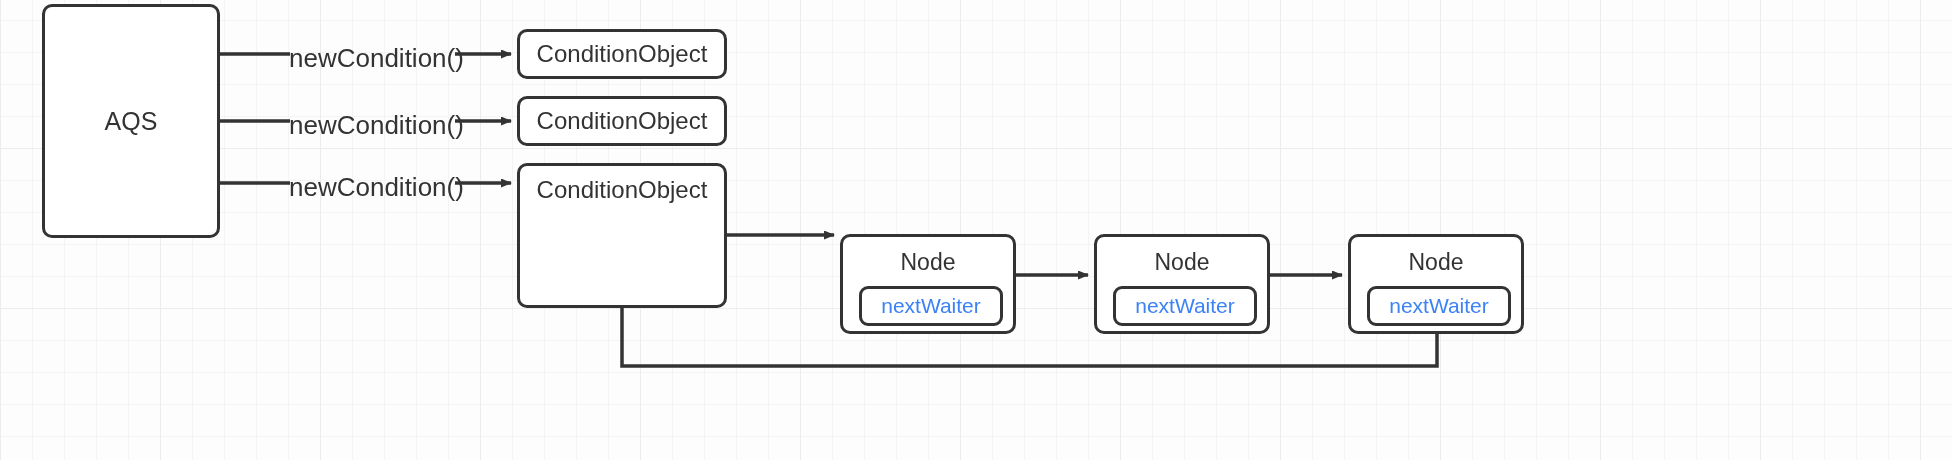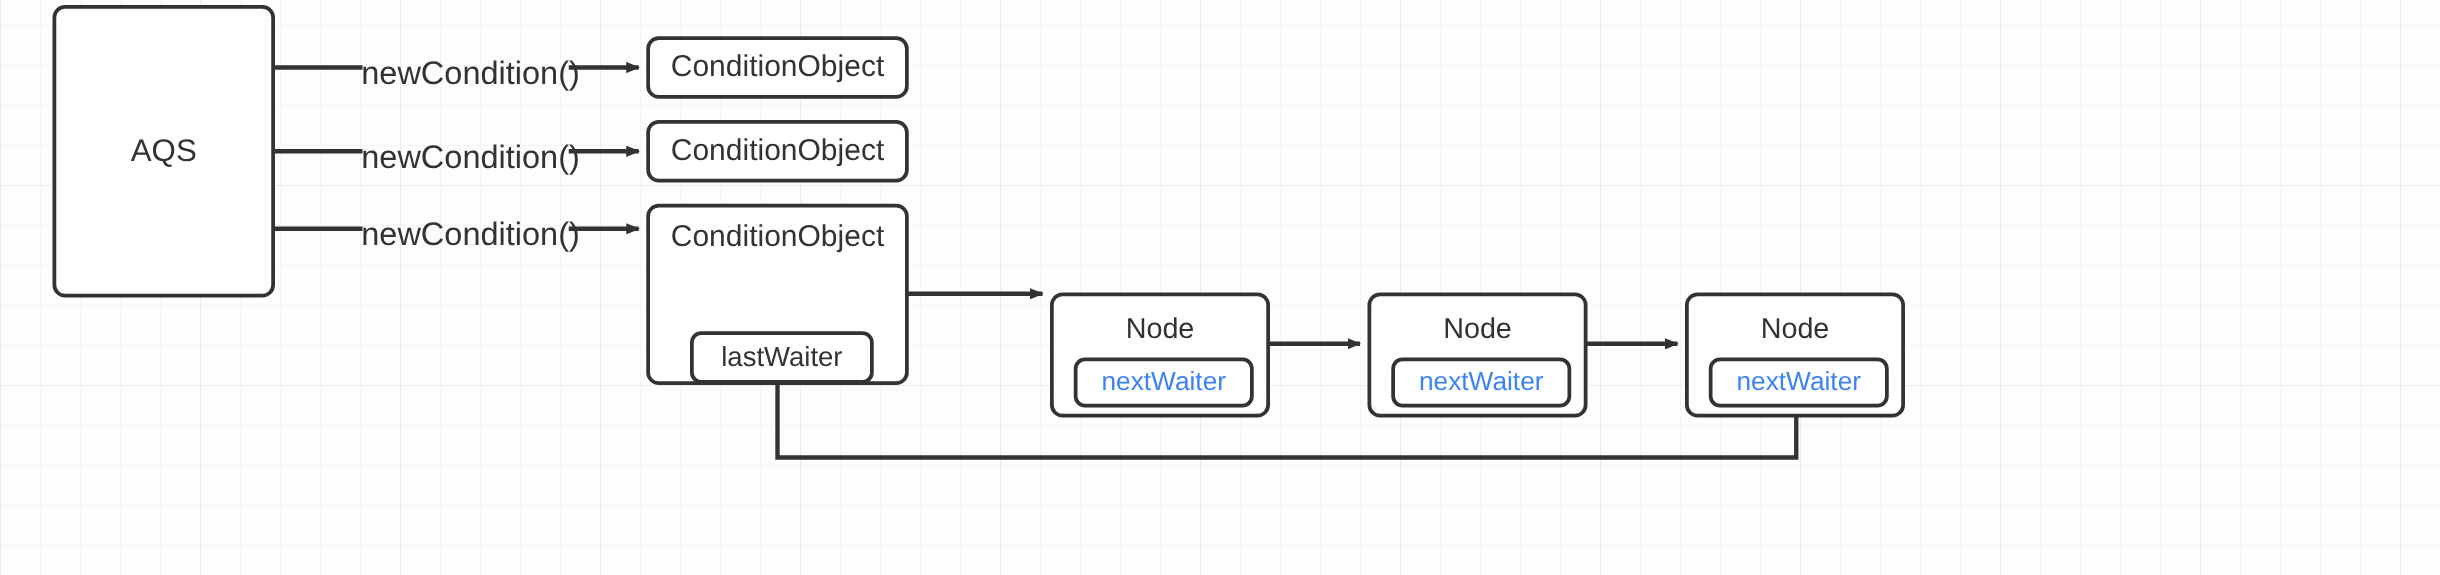--- a/index.html
+++ b/index.html
@@ -186,23 +186,20 @@
   <div class="node-box cond-box cond-box-1">
     <span>ConditionObject</span>
   </div>
 
   <div class="node-box cond-box cond-box-2">
     <span>ConditionObject</span>
   </div>
 
   <div class="node-box cond-box cond-box-3">
     <div class="cond-title">ConditionObject</div>
-    <div class="sub-box last-waiter">
-      <span>lastWaiter</span>
-    </div>
   </div>
 
   <div class="node-card node-card-1">
     <div class="node-title">Node</div>
     <div class="next-waiter">
       <span>nextWaiter</span>
     </div>
   </div>
 
   <div class="node-card node-card-2">

